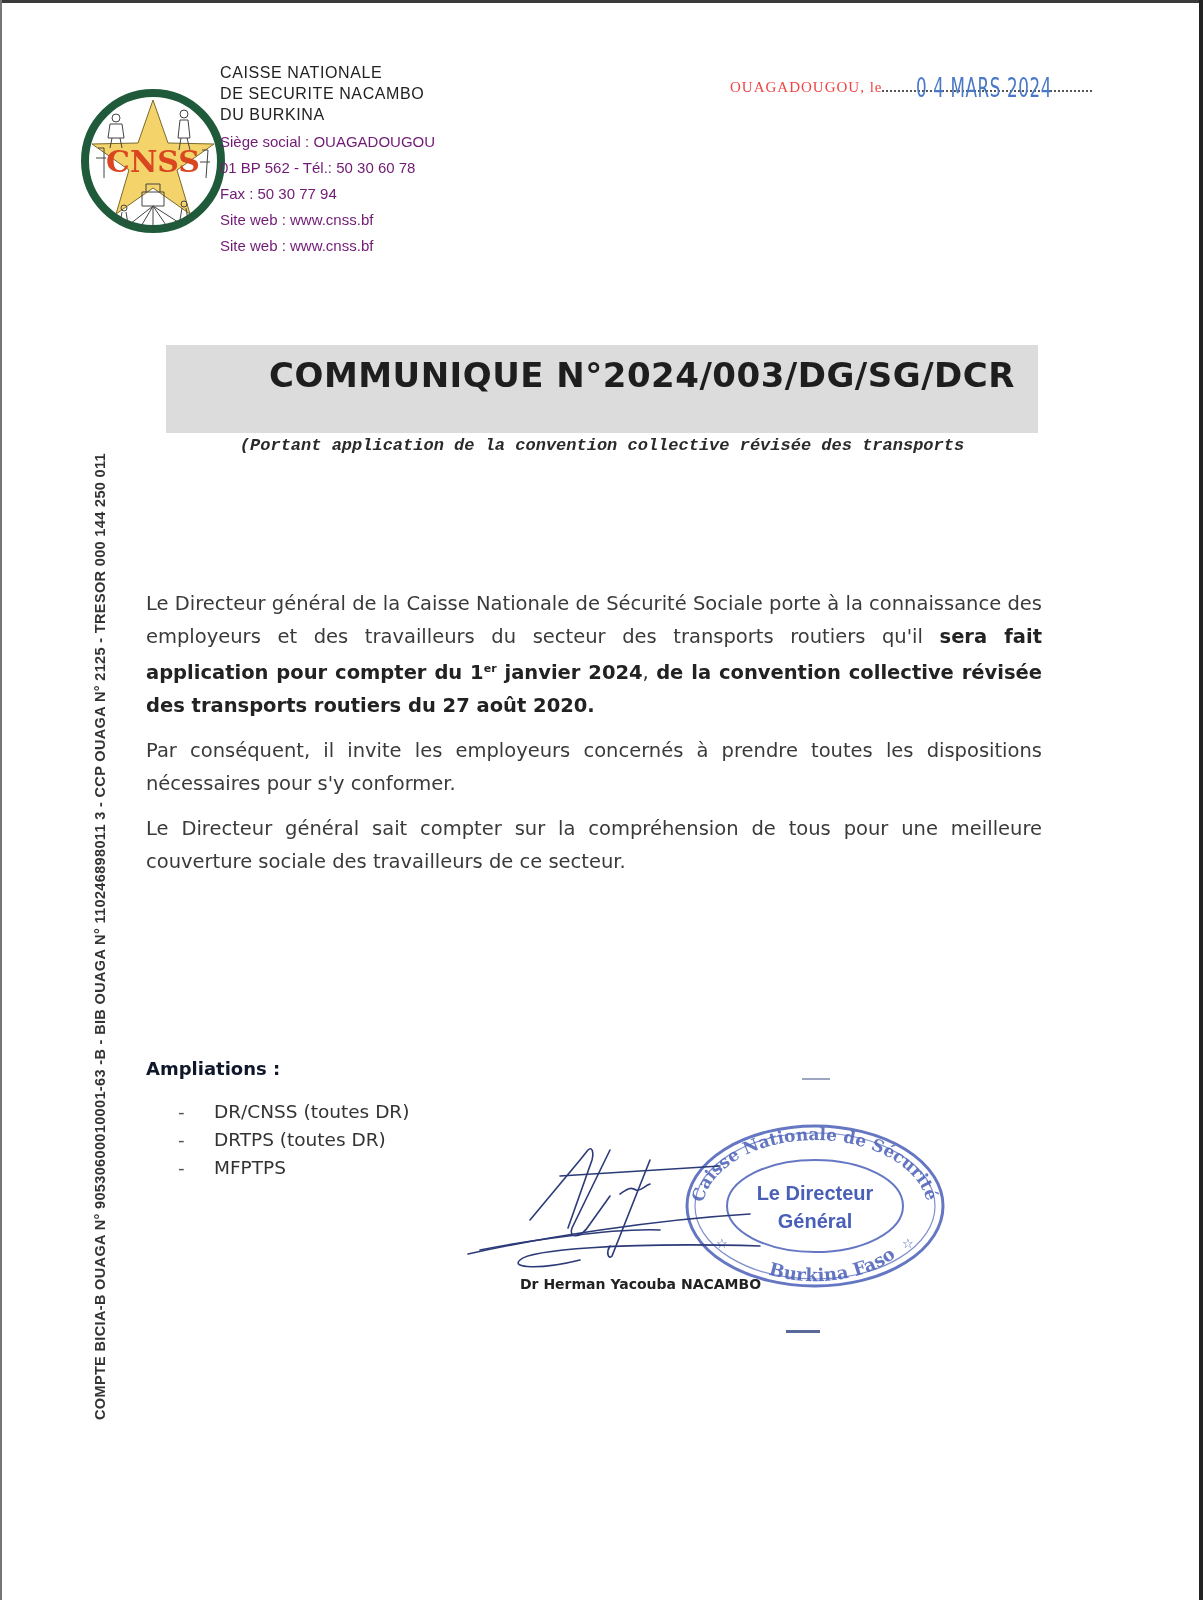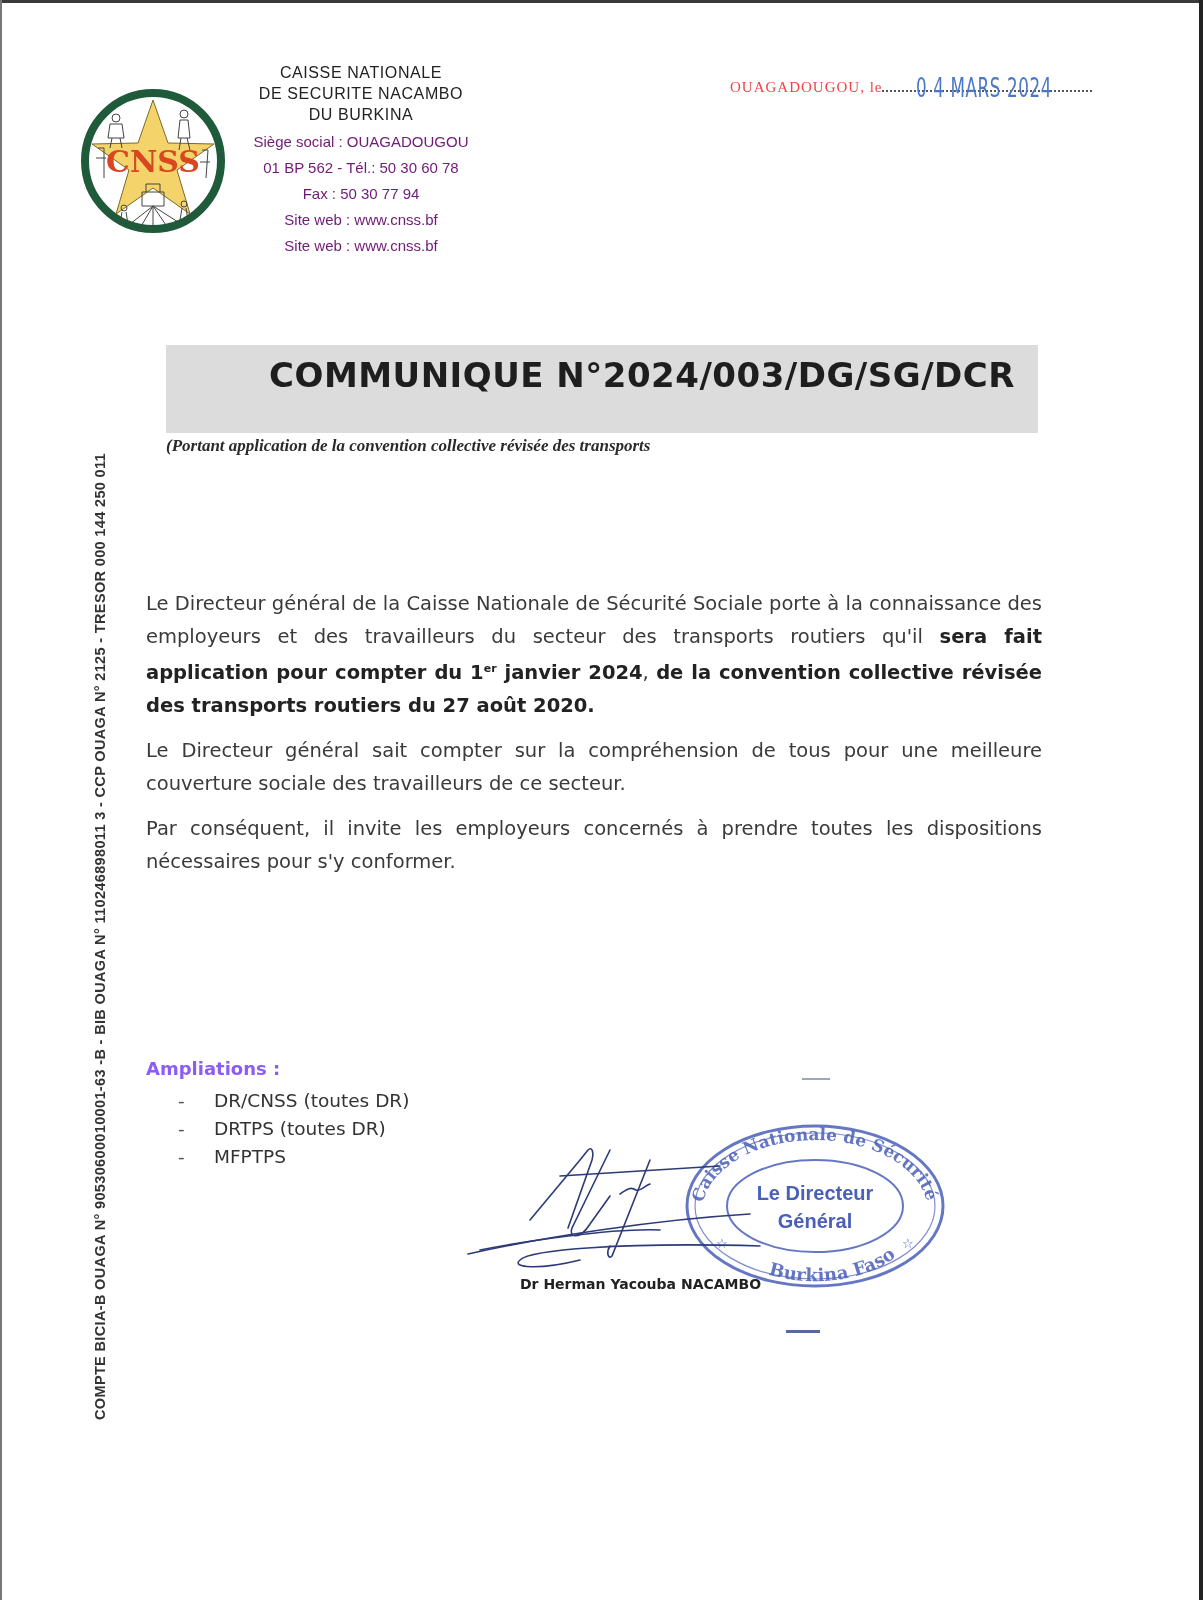--- a/index.html
+++ b/index.html
@@ -4,44 +4,44 @@
   <style>
     * { box-sizing: border-box; margin: 0; padding: 0; }
     html, body { width: 1203px; height: 1600px; background: #ffffff; overflow: hidden; }
     body { position: relative; font-family: "DejaVu Sans", sans-serif; color: #2a2a2a; }
     .page-edge-top { position: absolute; left: 0; top: 0; width: 1203px; height: 3px; background: #3a3a3a; }
     .page-edge-right { position: absolute; right: 0; top: 0; width: 4px; height: 1600px; background: #222; }
     .page-edge-left { position: absolute; left: 0; top: 0; width: 2px; height: 1600px; background: #777; }
 
     
     .logo { position: absolute; left: 80px; top: 88px; width: 146px; height: 146px; }
-    .org-block { position: absolute; left: 226px; top: 62px; width: 270px; text-align: center; }
+    .org-block { position: absolute; left: 220px; top: 62px; width: 270px; }
     .org-name { font-family: "Liberation Sans", sans-serif; font-size: 16px; letter-spacing: 0.6px; line-height: 21px; color: #222; }
     .org-contact { font-family: Liberation Sans, sans-serif; font-size: 15px; line-height: 26px; color: #701a75; margin-top: 4px; }
     .dateline { position: absolute; left: 730px; top: 78px; width: 400px; font-family: "Liberation Serif", serif; font-size: 15px; color: #ef4444; letter-spacing: 1px; white-space: nowrap; }
     .dateline .dots { display: inline-block; width: 210px; border-bottom: 2px dotted #555; vertical-align: baseline; position: relative; height: 14px; }
     .stamp-date { position: absolute; left: 916px; top: 72px; font-family: "DejaVu Sans", sans-serif; font-size: 27px; color: #4a78c8; letter-spacing: 1px; transform: scaleX(0.62); transform-origin: left center; white-space: nowrap; }
 
     
     .side-text { position: absolute; left: 92px; top: 1420px; transform: rotate(-90deg); transform-origin: left top; font-family: "Liberation Sans", sans-serif; font-weight: bold; font-size: 14.5px; color: #333; white-space: nowrap; letter-spacing: 0.35px; }
 
     
     .title-band { position: absolute; left: 166px; top: 345px; width: 872px; height: 88px; background: #dcdcdc; }
     .title { position: absolute; left: 166px; top: 355px; width: 872px; text-align: center; font-family: "DejaVu Sans", sans-serif; font-weight: bold; font-size: 34px; color: #1e1e1e; letter-spacing: 0.5px; margin-left: 40px; }
-    .subtitle { position: absolute; left: 166px; top: 433px; width: 872px; text-align: left; font-family: Liberation Serif, serif; font-style: italic; font-weight: bold; font-size: 17px; line-height: 26px; color: #2a2a2a; }
+    .subtitle { position: absolute; left: 166px; top: 433px; width: 872px; text-align: center; font-family: Liberation Mono, monospace; font-style: italic; font-weight: bold; font-size: 17px; line-height: 26px; color: #2a2a2a; }
 
     
     .body-text { position: absolute; left: 146px; top: 588px; width: 896px; font-family: "DejaVu Sans", sans-serif; font-size: 19.5px; line-height: 32.5px; color: #3a3a3a; text-align: justify; }
     .body-text p { margin-bottom: 13px; }
     .body-text b { color: #222; font-weight: bold; }
     .body-text sup { font-size: 11px; vertical-align: 7px; }
 
     
     .ampl { position: absolute; left: 146px; top: 1058px; font-family: "DejaVu Sans", sans-serif; color: #333; }
-    .ampl-title { font-weight: bold; font-size: 18px; margin-bottom: 8px; color: #8b5cf6; }
+    .ampl-title { font-weight: bold; font-size: 18px; margin-bottom: 19px; color: #0f172a; }
     .ampl-item { font-size: 18.5px; line-height: 28px; display: flex; }
     .ampl-item .dash { width: 68px; padding-left: 32px; color: #555; }
 
     
     .stamp { position: absolute; left: 680px; top: 1120px; width: 270px; height: 172px; }
     .signature { position: absolute; left: 460px; top: 1120px; width: 420px; height: 200px; }
     .signer { position: absolute; left: 520px; top: 1276px; font-family: "DejaVu Sans", sans-serif; font-weight: bold; font-size: 14px; color: #222; white-space: nowrap; }
     .mark { position: absolute; background: #5a6a98; height: 2px; }
   </style>
 </head>
@@ -94,22 +94,22 @@
 <div class="side-text">COMPTE BICIA-B OUAGA  N° 90530600010001-63 -B - BIB OUAGA N° 110246898011 3 - CCP OUAGA N° 2125 - TRESOR 000 144 250 011</div>
 
 <div class="title-band"></div>
 <div class="title">COMMUNIQUE N°2024/003/DG/SG/DCR</div>
 <div class="subtitle">
   <div>(Portant application de la convention collective révisée des transports</div>
 </div>
 
 <div class="body-text">
   <p><span>Le Directeur général de la Caisse Nationale de Sécurité Sociale porte à la connaissance des employeurs et des travailleurs du secteur des transports routiers qu'il </span><b>sera fait application pour compter du 1</b><sup style="font-weight:bold;color:#222">er</sup><b> janvier 2024</b><span>, </span><b>de la convention collective révisée des transports routiers du 27 août 2020.</b></p>
+  <p>Par conséquent, il invite les employeurs concernés à prendre toutes les dispositions nécessaires pour s'y conformer.</p>
   <p>Le Directeur général sait compter sur la compréhension de tous pour une meilleure couverture sociale des travailleurs de ce secteur.</p>
-  <p>Par conséquent, il invite les employeurs concernés à prendre toutes les dispositions nécessaires pour s'y conformer.</p>
 </div>
 
 <div class="ampl">
   <div class="ampl-title">Ampliations :</div>
   <div class="ampl-item">
       <span class="dash">-</span>
       <span>DR/CNSS (toutes DR)</span>
     </div>
   <div class="ampl-item">
       <span class="dash">-</span>

